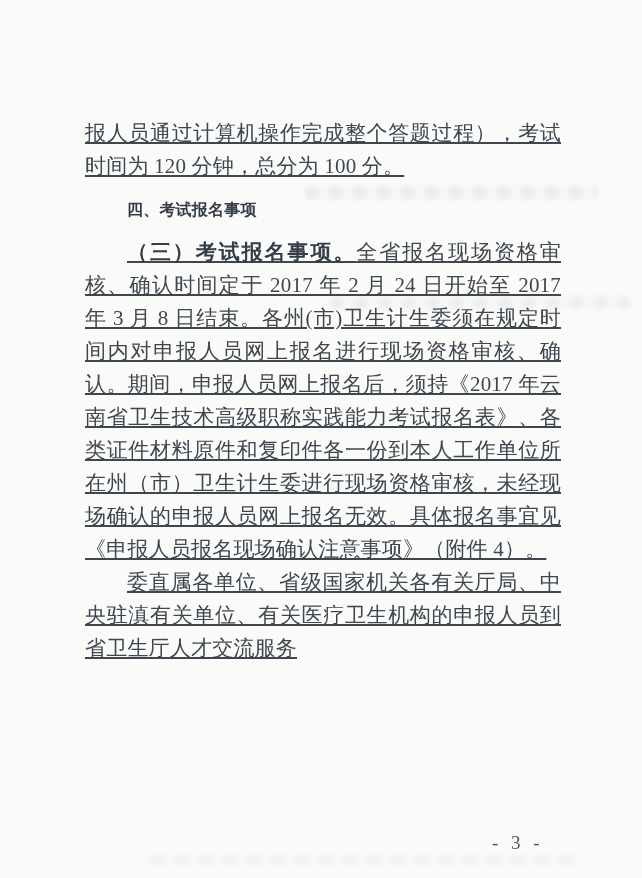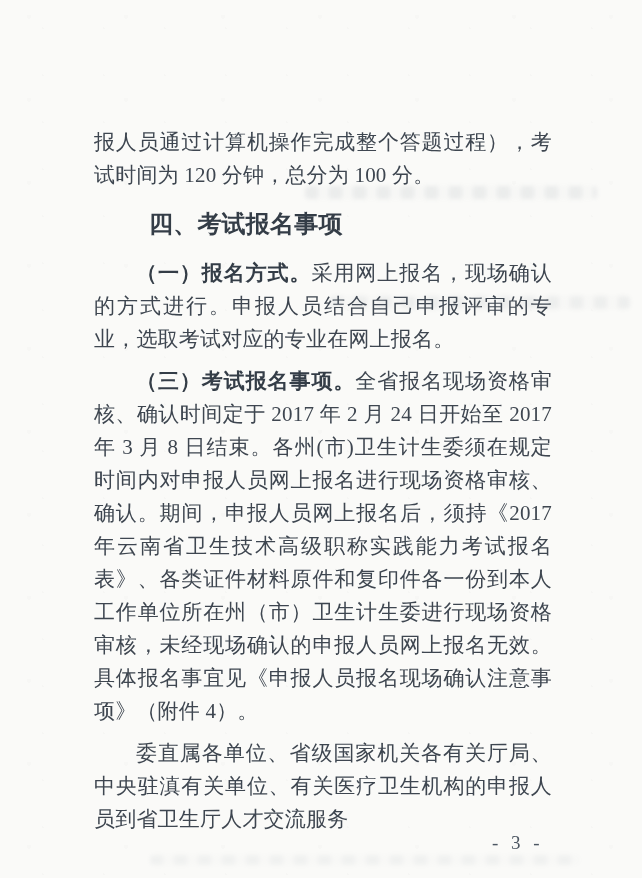--- a/index.html
+++ b/index.html
@@ -27,33 +27,34 @@
     left: 85px;
     top: 117px;
     width: 476px;
     font-size: 21px;
     line-height: 33px;
     text-align: justify;
     text-justify: inter-ideograph;
     letter-spacing: 0.2px;
   }
   .para {
-    margin: 9px;
+    margin: 0;
+    text-decoration: underline;
   }
   .para.indent {
     text-indent: 2em;
   }
   .para .label,
   .heading {
     font-weight: bold;
     color: #343d47;
   }
   .heading {
-    margin: 16px;
-    font-size: 24px;
+    margin: 10px;
+    font-size: 16px;
     line-height: 33px;
     text-indent: 2em;
   }
   .page-number {
     position: absolute;
     top: 832px;
     left: 492px;
     font-size: 19px;
     line-height: 22px;
     letter-spacing: 4px;
@@ -79,21 +80,20 @@
 <body>
 
 <div class="page">
 
   <div class="text-block">
 
     <p class="para"><span class="text">报人员通过计算机操作完成整个答题过程），考试时间为 120 分钟，总分为 100 分。</span></p>
 
     <p class="heading"><span>四、考试报名事项</span></p>
 
-    <p class="para indent"><span class="label">（一）报名方式。</span><span class="text">采用网上报名，现场确认的方式进行。申报人员结合自己申报评审的专业，选取考试对应的专业在网上报名。</span></p>
 
 
     <p class="para indent"><span class="label">（三）考试报名事项。</span><span class="text">全省报名现场资格审核、确认时间定于 2017 年 2 月 24 日开始至 2017 年 3 月 8 日结束。各州(市)卫生计生委须在规定时间内对申报人员网上报名进行现场资格审核、确认。期间，申报人员网上报名后，须持《2017 年云南省卫生技术高级职称实践能力考试报名表》、各类证件材料原件和复印件各一份到本人工作单位所在州（市）卫生计生委进行现场资格审核，未经现场确认的申报人员网上报名无效。具体报名事宜见《申报人员报名现场确认注意事项》（附件 4）。</span></p>
 
     <p class="para indent"><span class="text">委直属各单位、省级国家机关各有关厅局、中央驻滇有关单位、有关医疗卫生机构的申报人员到省卫生厅人才交流服务</span></p>
 
   </div>
 
   <div class="artifact artifact-1"></div>
   <div class="artifact artifact-2"></div>

